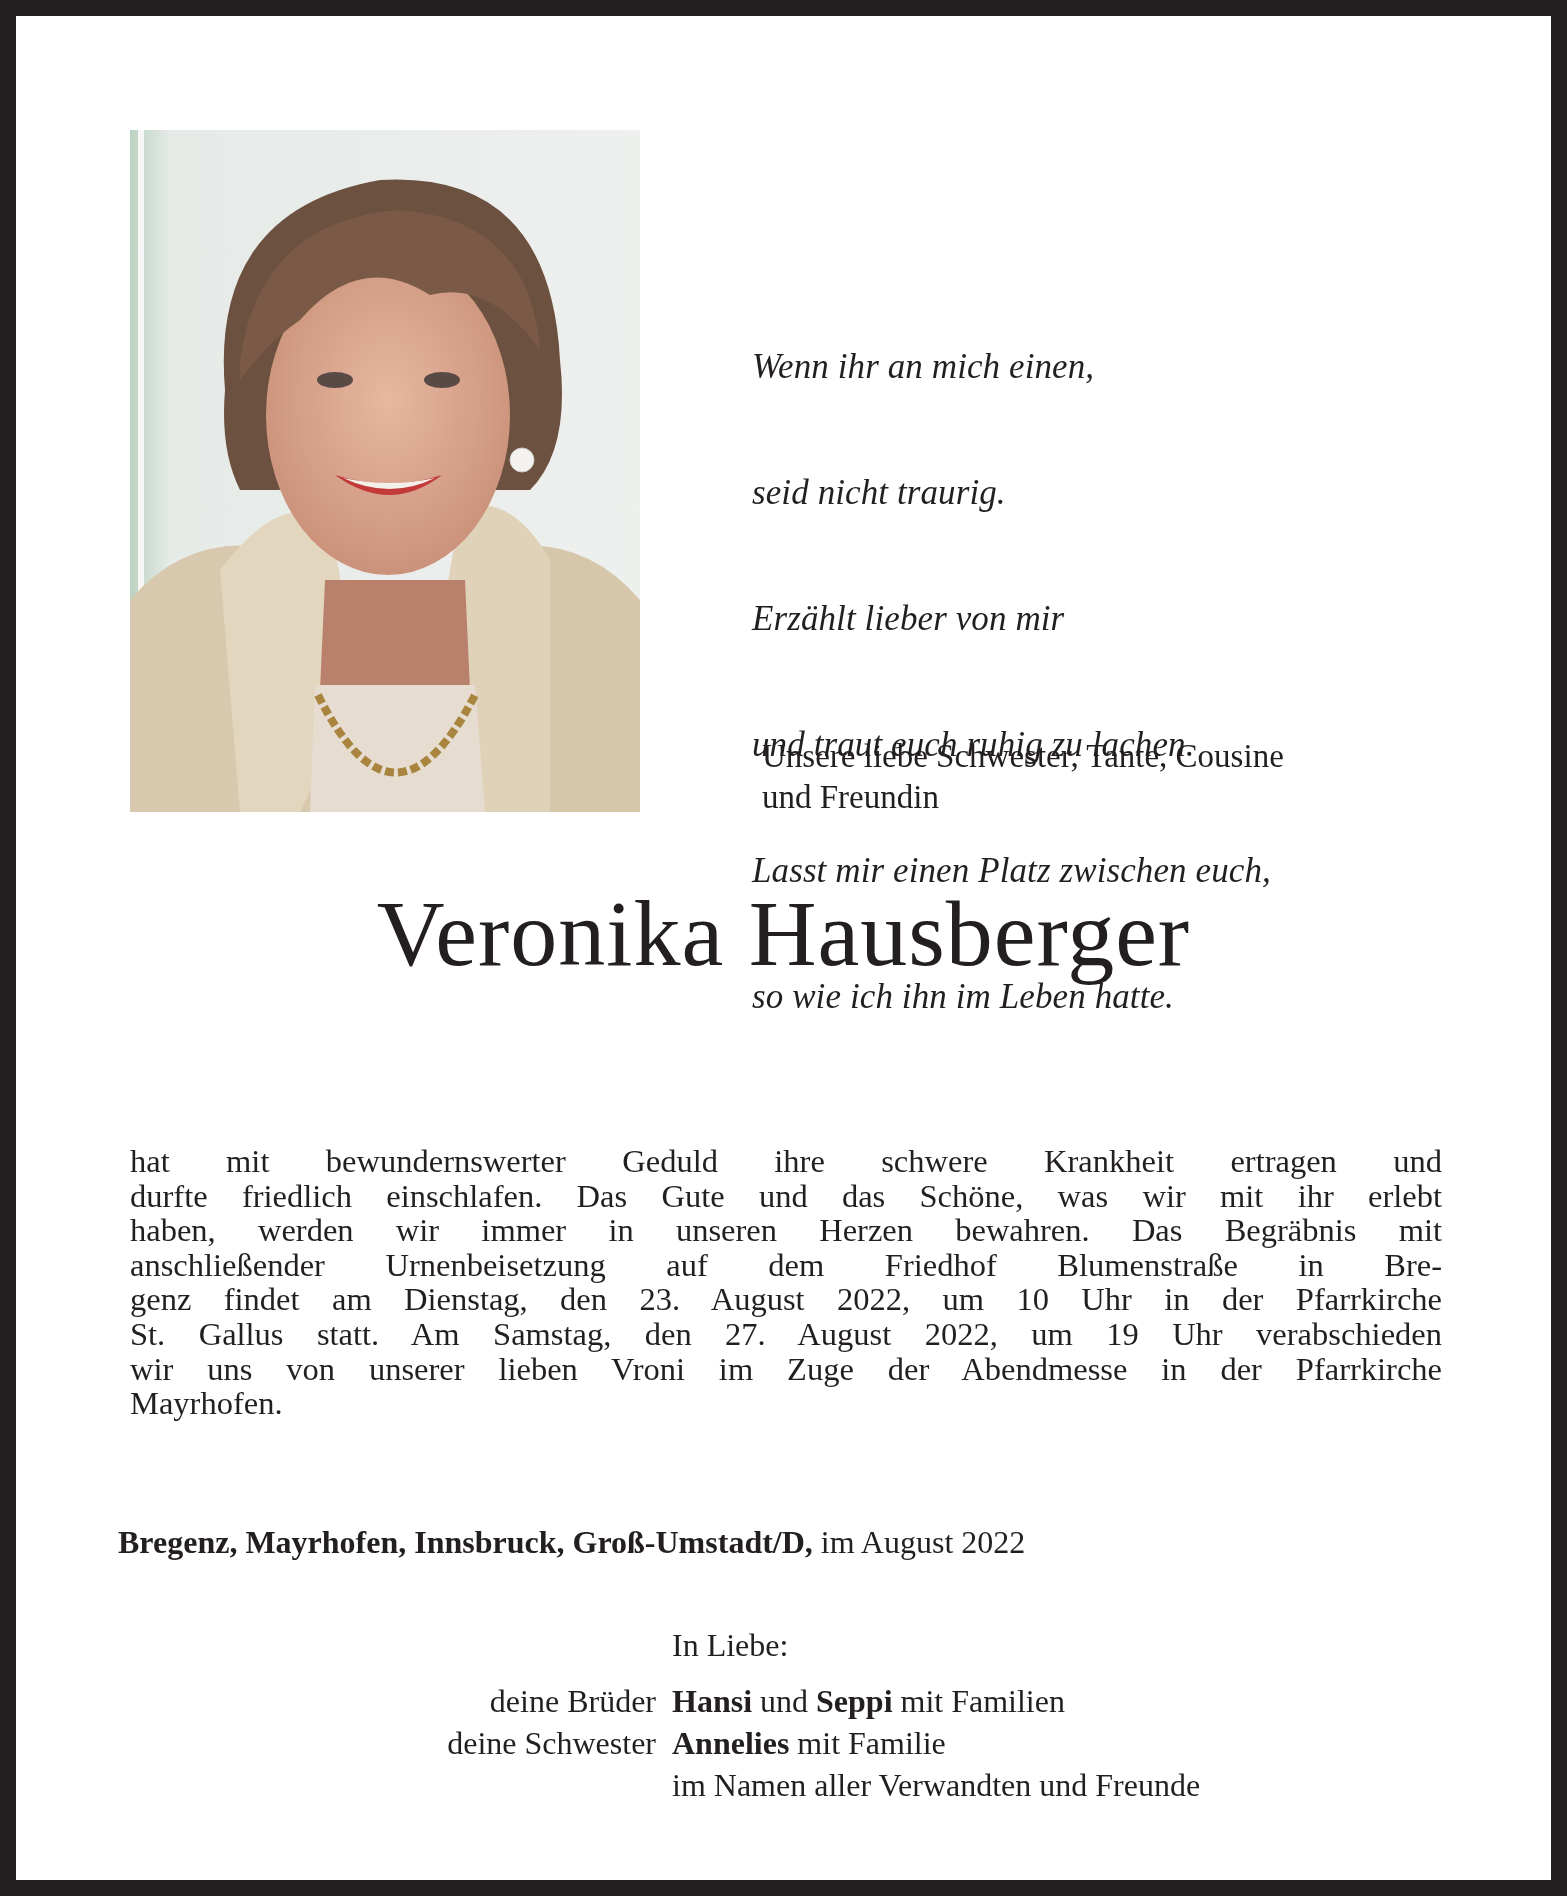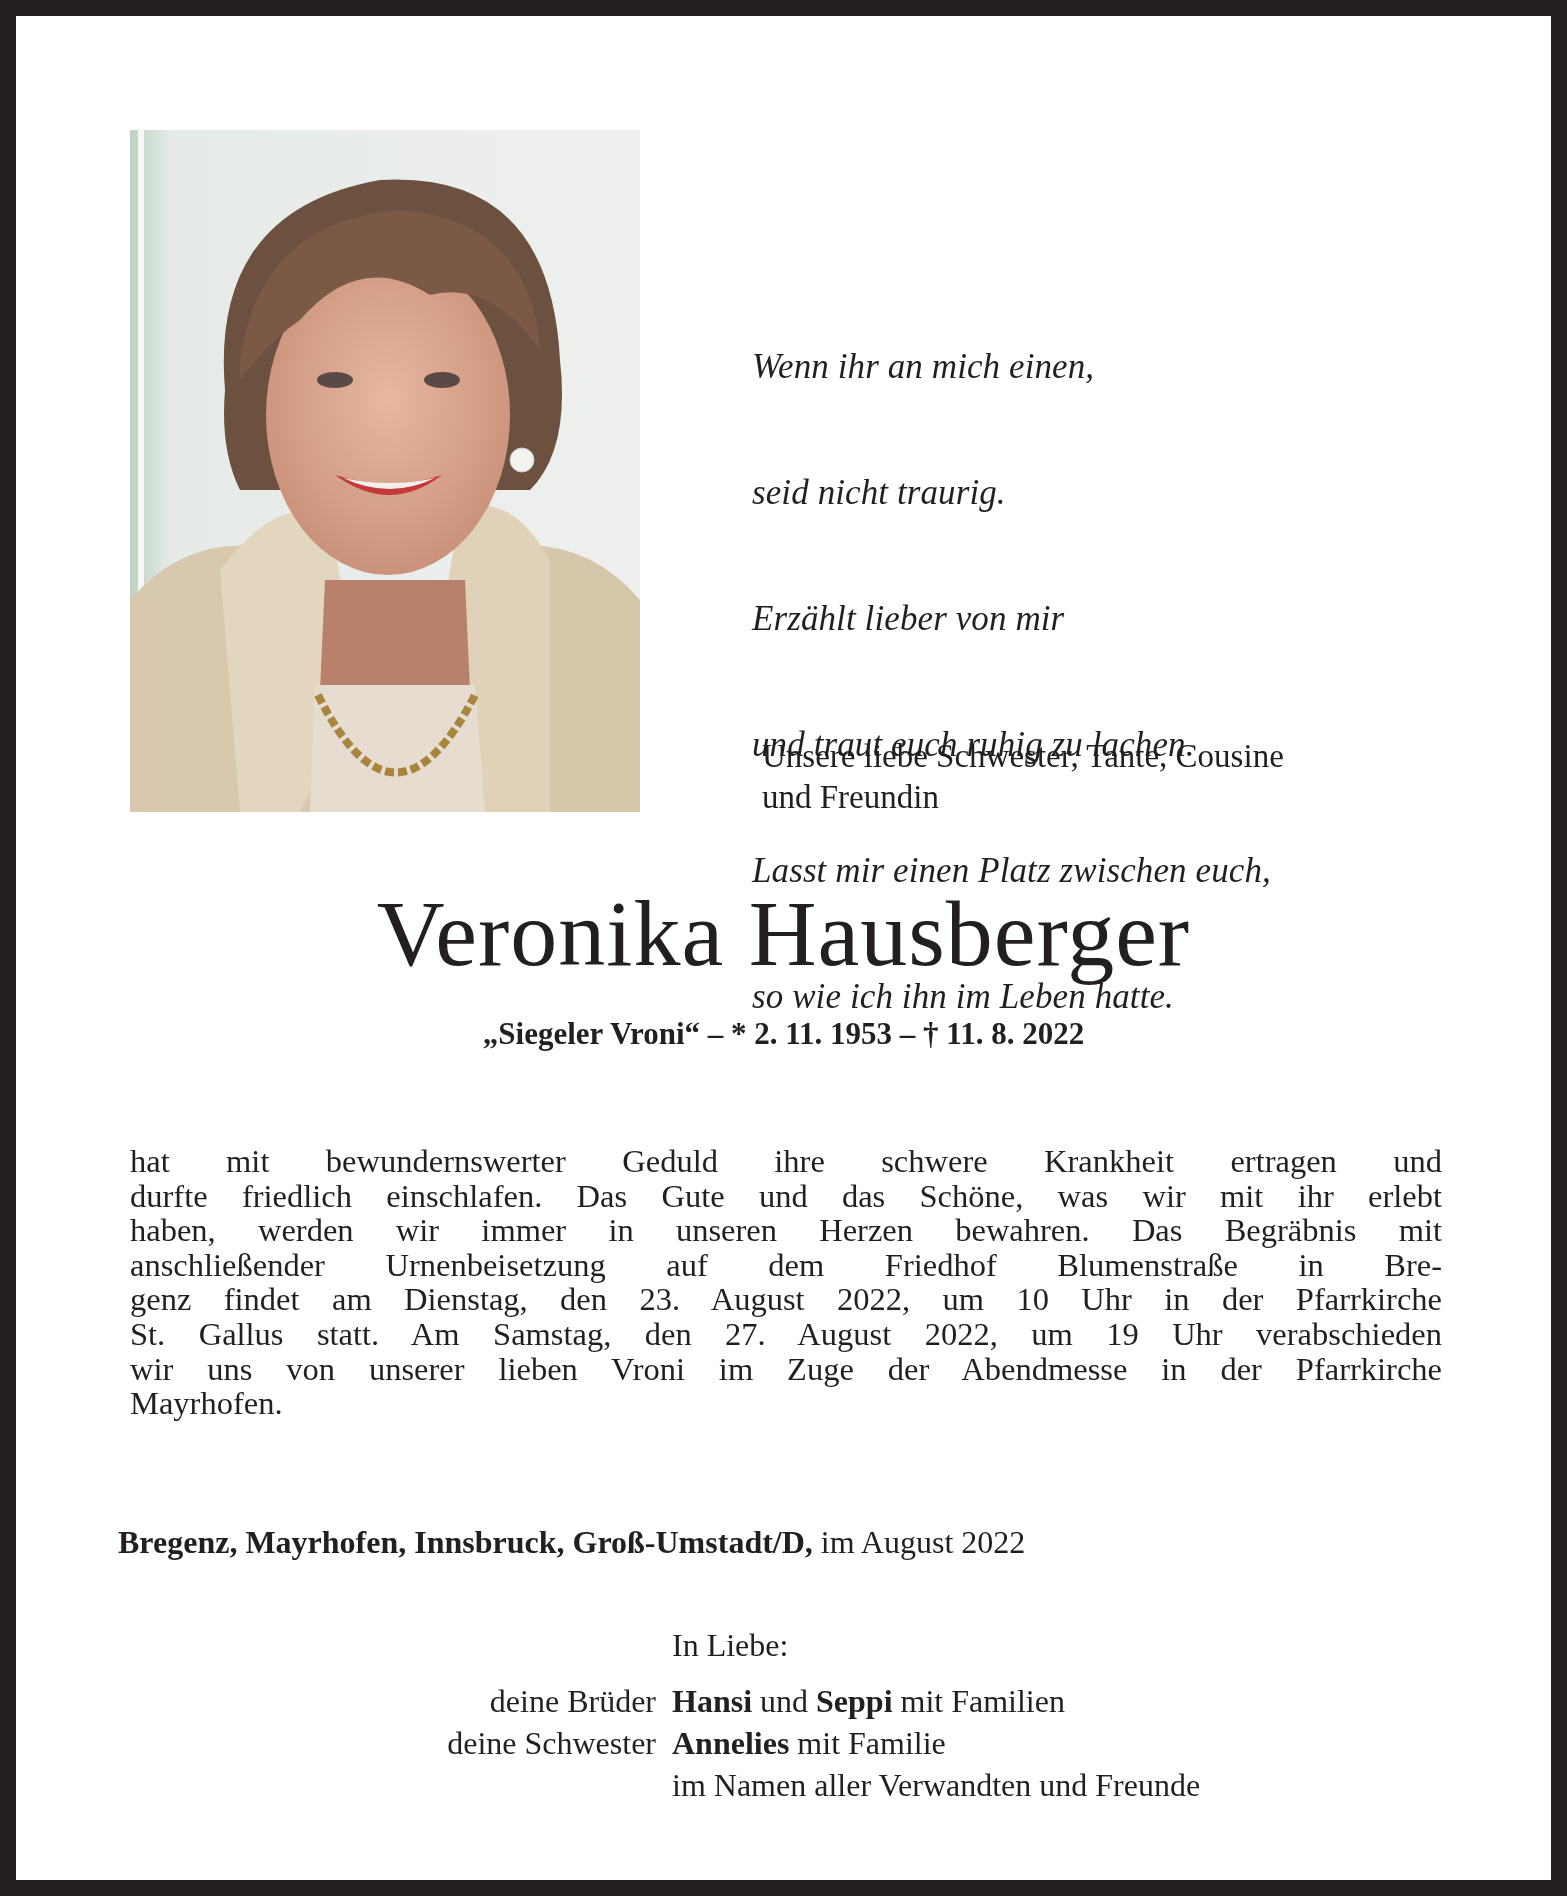--- a/index.html
+++ b/index.html
@@ -155,21 +155,20 @@
     <div>Lasst mir einen Platz zwischen euch,</div>
     <div>so wie ich ihn im Leben hatte.</div>
   </div>
 
   <div class="intro">
     <div>Unsere liebe Schwester, Tante, Cousine</div>
     <div>und Freundin</div>
   </div>
 
   <div class="name">Veronika Hausberger</div>
-  <div class="subline">„Siegeler Vroni“ – * 2. 11. 1953 – † 11. 8. 2022</div>
 
   <div class="body-text">
     <span class="line">hat mit bewundernswerter Geduld ihre schwere Krankheit ertragen und</span>
     <span class="line">durfte friedlich einschlafen. Das Gute und das Schöne, was wir mit ihr erlebt</span>
     <span class="line">haben, werden wir immer in unseren Herzen bewahren. Das Begräbnis mit</span>
     <span class="line">anschließender Urnenbeisetzung auf dem Friedhof Blumenstraße in Bre-</span>
     <span class="line">genz findet am Dienstag, den 23. August 2022, um 10 Uhr in der Pfarrkirche</span>
     <span class="line">St. Gallus statt. Am Samstag, den 27. August 2022, um 19 Uhr verabschieden</span>
     <span class="line">wir uns von unserer lieben Vroni im Zuge der Abendmesse in der Pfarrkirche</span>
     <span class="line last">Mayrhofen.</span>

